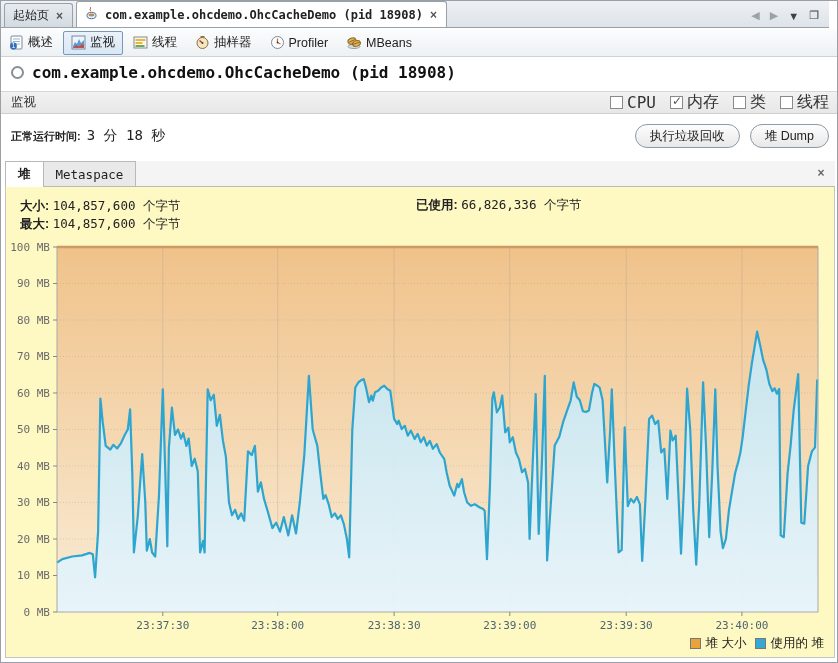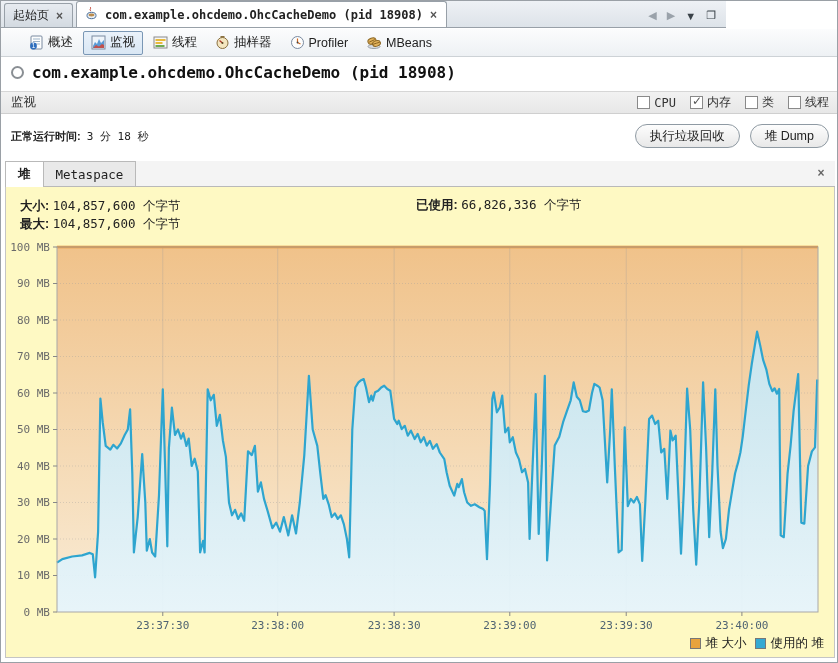--- a/index.html
+++ b/index.html
@@ -5,60 +5,60 @@
   * { margin:0; padding:0; box-sizing:border-box; }
   html,body { width:838px; height:663px; }
   body {
     font-family:"Liberation Sans","DejaVu Sans",sans-serif;
     font-size:12px; color:#222; background:#fff; position:relative;
     overflow:hidden; border:1px solid #9aa0a6;
   }
   .mono { font-family:"DejaVu Sans Mono",monospace;margin-top:11px; }
 
   
-  .tabstrip { position:absolute; left:0; top:0; width:725px; height:27px;
+  .tabstrip { position:absolute; left:0; top:0; width:828px; height:27px;
     background:linear-gradient(#eef1f5,#dde3e9); border-bottom:1px solid #98a0a8;
     display:flex; align-items:flex-end; }
   .doc-tab { height:24px; display:flex; align-items:center; gap:6px; padding:0 8px;
     border:1px solid #98a0a8; border-bottom:none; margin-left:3px;
     background:linear-gradient(#e7ebf0,#d3dae1); border-radius:3px 3px 0 0; cursor:default; }
   .doc-tab.selected { background:#fff; height:26px; font-weight:bold; }
   .doc-tab .lbl { font-family:"DejaVu Sans Mono",monospace; font-size:12px; white-space:nowrap; }
   .tab-close { color:#555; font-weight:bold; font-size:12px; padding:0 1px; cursor:pointer; }
   .strip-right { margin-left:auto; display:flex; align-items:center; gap:10px; padding:0 10px 5px 0; color:#9aa2aa; font-size:11px; }
   .strip-right .dark { color:#3a4248; }
 
   
   .toolbar { position:absolute; left:0; top:28px; width:838px; height:28px;
     background:linear-gradient(#fbfcfd,#eef1f4); border-bottom:1px solid #cdd2d6;
-    display:flex; align-items:center; padding-left:20px; gap:2px; }
+    display:flex; align-items:center; padding-left:0; gap:2px; }
   .tb-btn { height:24px; display:flex; align-items:center; gap:4px; padding:0 7px;
     border:1px solid transparent; border-radius:2px; cursor:pointer; font-size:12.5px; }
   .tb-btn.selected { border:1px solid #7a97b5; background:linear-gradient(#eaf2fa,#d9e7f4); }
   .tb-btn svg { display:block; }
 
   
   .title-row { position:absolute; left:10px; top:62px; display:flex; align-items:center; gap:8px; }
   .ring { width:13px; height:13px; border:2px solid #8a8f94; border-radius:50%; background:#fff; }
   .page-title { font-family:"DejaVu Sans Mono",monospace; font-weight:bold; font-size:16px; color:#111; }
   .page-title .suffix { font-weight:bold; }
 
   .monitor-bar { position:absolute; left:0; top:90px; width:838px; height:23px;
     background:linear-gradient(#f2f2f2,#e7e7e7); border-top:1px solid #d6d6d6; border-bottom:1px solid #cfcfcf;
     display:flex; align-items:center; padding:0 10px; font-size:12.5px; color:#333; }
   .cb-group { margin-left:auto; display:flex; align-items:center; gap:14px; }
   .cb { display:flex; align-items:center; gap:4px; cursor:pointer; }
   .cb .box { width:13px; height:13px; border:1px solid #8a8a8a; background:#fff; position:relative; }
   .cb .box.checked::after { content:"✓"; position:absolute; left:1px; top:-3px; font-size:12px; color:#555; }
-  .cb .cl { font-family:"DejaVu Sans Mono",monospace; font-size:12px; }
+  .cb .cl { font-family:"DejaVu Sans Mono",monospace; font-size:16px; }
 
   .uptime-row { position:absolute; left:0; top:118px; width:838px; height:34px;
     display:flex; align-items:center; padding:0 10px; }
   .uptime-label { font-weight:bold; font-size:11px; }
-  .uptime-value { font-family:"DejaVu Sans Mono",monospace; font-size:11px; margin-left:6px; }
+  .uptime-value { font-family:"DejaVu Sans Mono",monospace; font-size:14px; margin-left:6px; }
   .btn-group { margin-left:auto; display:flex; gap:10px; }
   .push-btn { height:24px; padding:0 14px; font-size:12.5px;
     background:linear-gradient(#fdfdfd,#e8e8e8); border:1px solid #8f9aa3; border-radius:12px; cursor:pointer;
     color:#222; }
 
   
   .heap-tabs { position:absolute; left:4px; top:160px; width:830px; height:26px;
     display:flex; align-items:flex-end; border-bottom:1px solid #b9b9b9; background:#f4f4f4; }
   .h-tab { height:25px; padding:0 12px; display:flex; align-items:center;
     font-family:"DejaVu Sans Mono",monospace; font-size:12.5px; border:1px solid #b9b9b9; border-bottom:none;

